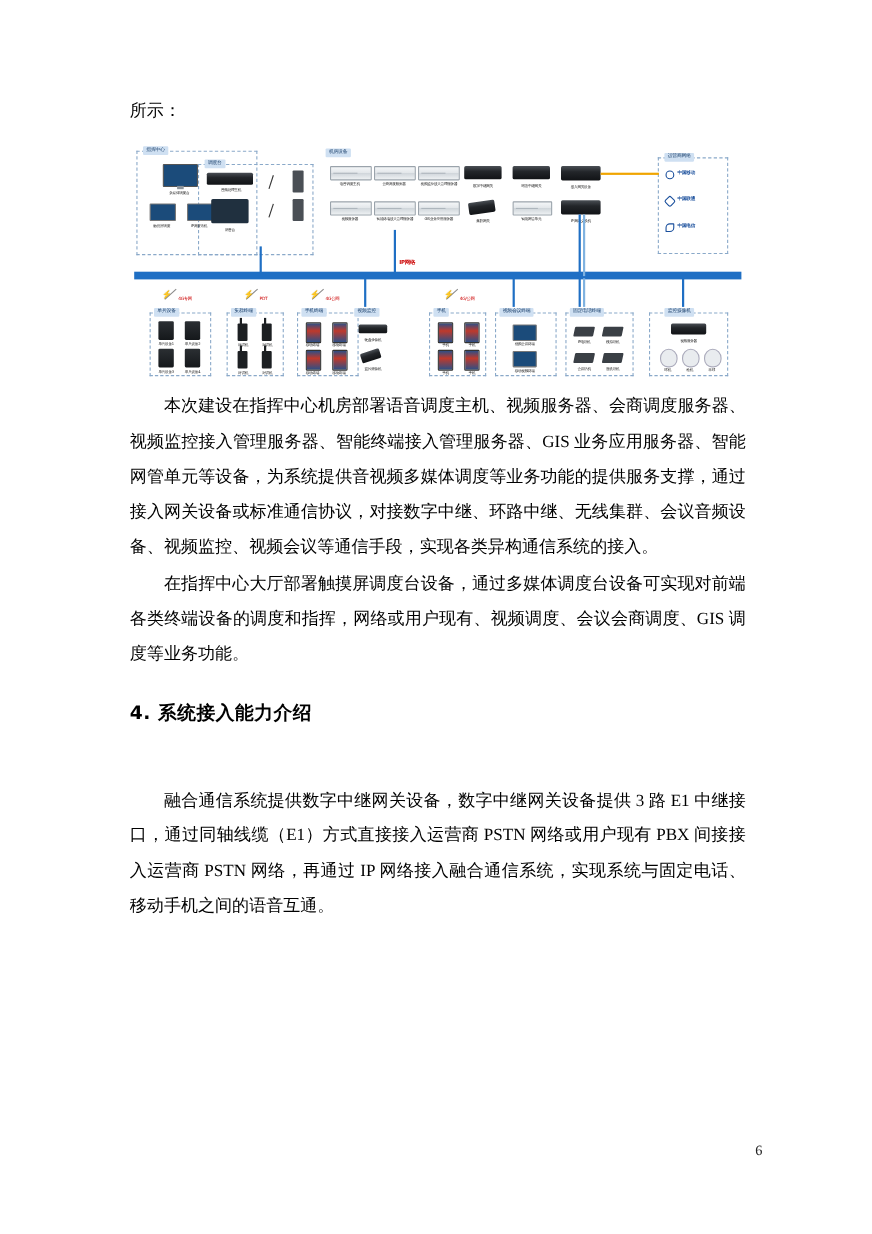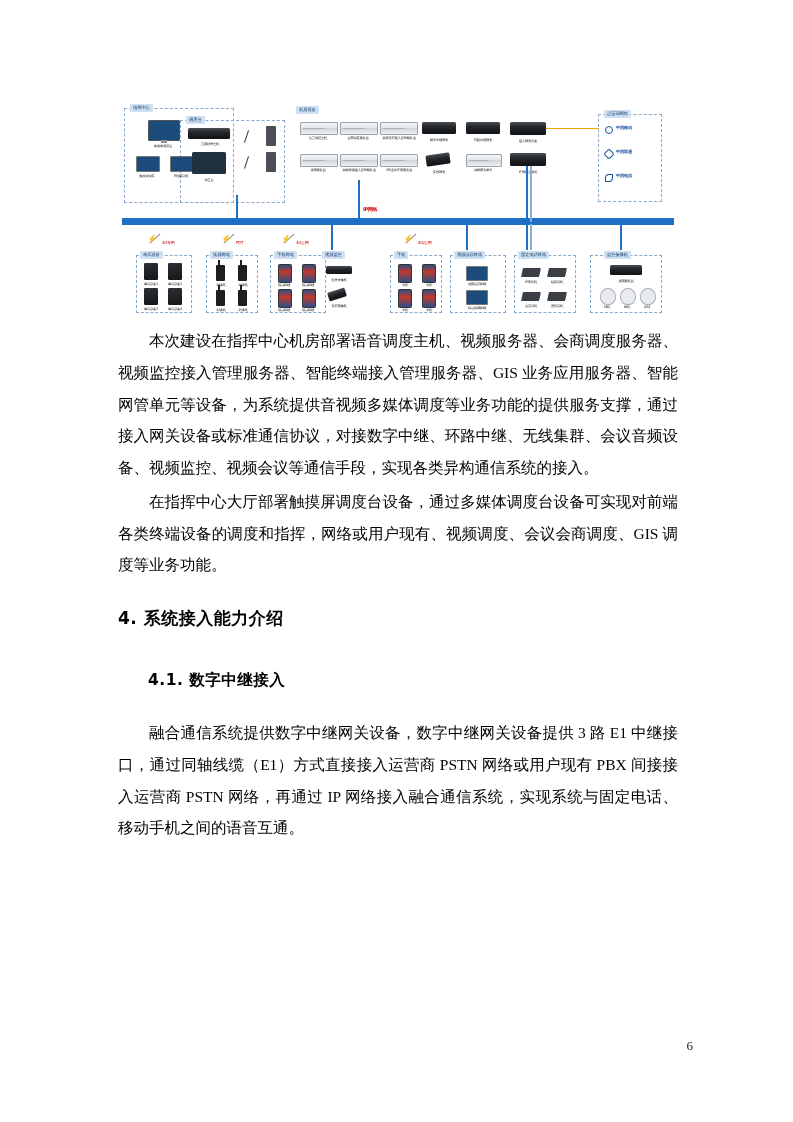--- a/index.html
+++ b/index.html
@@ -33,21 +33,21 @@
     line-height:2.05;
     margin:0 0 2px 0;
     text-align:justify;
     text-justify:inter-ideograph;
     text-indent:2em;
   }
   h2.h1{
     font-family:"DejaVu Sans","Liberation Sans",sans-serif;
     font-size:17px;
     font-weight:bold;
-    margin:26px 0 0 0;
+    margin:26px 0 17px 0;
     letter-spacing:.5px;
   }
   h3.h2{
     font-family:"DejaVu Sans","Liberation Sans",sans-serif;
     font-size:15.5px;
     font-weight:bold;
     margin:30px 0 0 30px;
     letter-spacing:.5px;
   }
   .gap-after-h1{height:10px;}
@@ -230,20 +230,21 @@
   }
   .opmark.u{border-radius:2px;transform:rotate(45deg);}
   .opmark.t{border-radius:50% 10% 50% 10%;}
 </style>
 </head>
 <body>
 
 <div class="page">
   <div class="content">
 
+    <div class="lead">所示：</div>
 
     <div class="diagram">
 
       <div class="grp" style="left:6px;top:8px;width:110px;height:95px;"></div>
       <div class="tag" style="left:12px;top:4px;">指挥中心</div>
 
       <div class="grp" style="left:62px;top:20px;width:105px;height:83px;"></div>
       <div class="tag" style="left:68px;top:16px;">调度台</div>
 
       <div class="tag" style="left:178px;top:6px;">机房设备</div>
@@ -424,21 +425,20 @@
       <div class="cap" style="left:520px;top:205px;width:18px;">半球</div>
 
     </div>
 
     <p class="body">本次建设在指挥中心机房部署语音调度主机、视频服务器、会商调度服务器、视频监控接入管理服务器、智能终端接入管理服务器、GIS 业务应用服务器、智能网管单元等设备，为系统提供音视频多媒体调度等业务功能的提供服务支撑，通过接入网关设备或标准通信协议，对接数字中继、环路中继、无线集群、会议音频设备、视频监控、视频会议等通信手段，实现各类异构通信系统的接入。</p>
     <p class="body">在指挥中心大厅部署触摸屏调度台设备，通过多媒体调度台设备可实现对前端各类终端设备的调度和指挥，网络或用户现有、视频调度、会议会商调度、GIS 调度等业务功能。</p>
 
     <h2 class="h1">4. 系统接入能力介绍</h2>
     <div class="gap-after-h1"></div>
 
-    <h3 class="h2">4.1.  数字中继接入</h3>
     <div class="gap-after-h2"></div>
 
     <p class="body">融合通信系统提供数字中继网关设备，数字中继网关设备提供 3 路 E1 中继接口，通过同轴线缆（E1）方式直接接入运营商 PSTN 网络或用户现有 PBX 间接接入运营商 PSTN 网络，再通过 IP 网络接入融合通信系统，实现系统与固定电话、移动手机之间的语音互通。</p>
 
   </div>
 
   <div class="pagenum">6</div>
 </div>
 
 </body></html>

